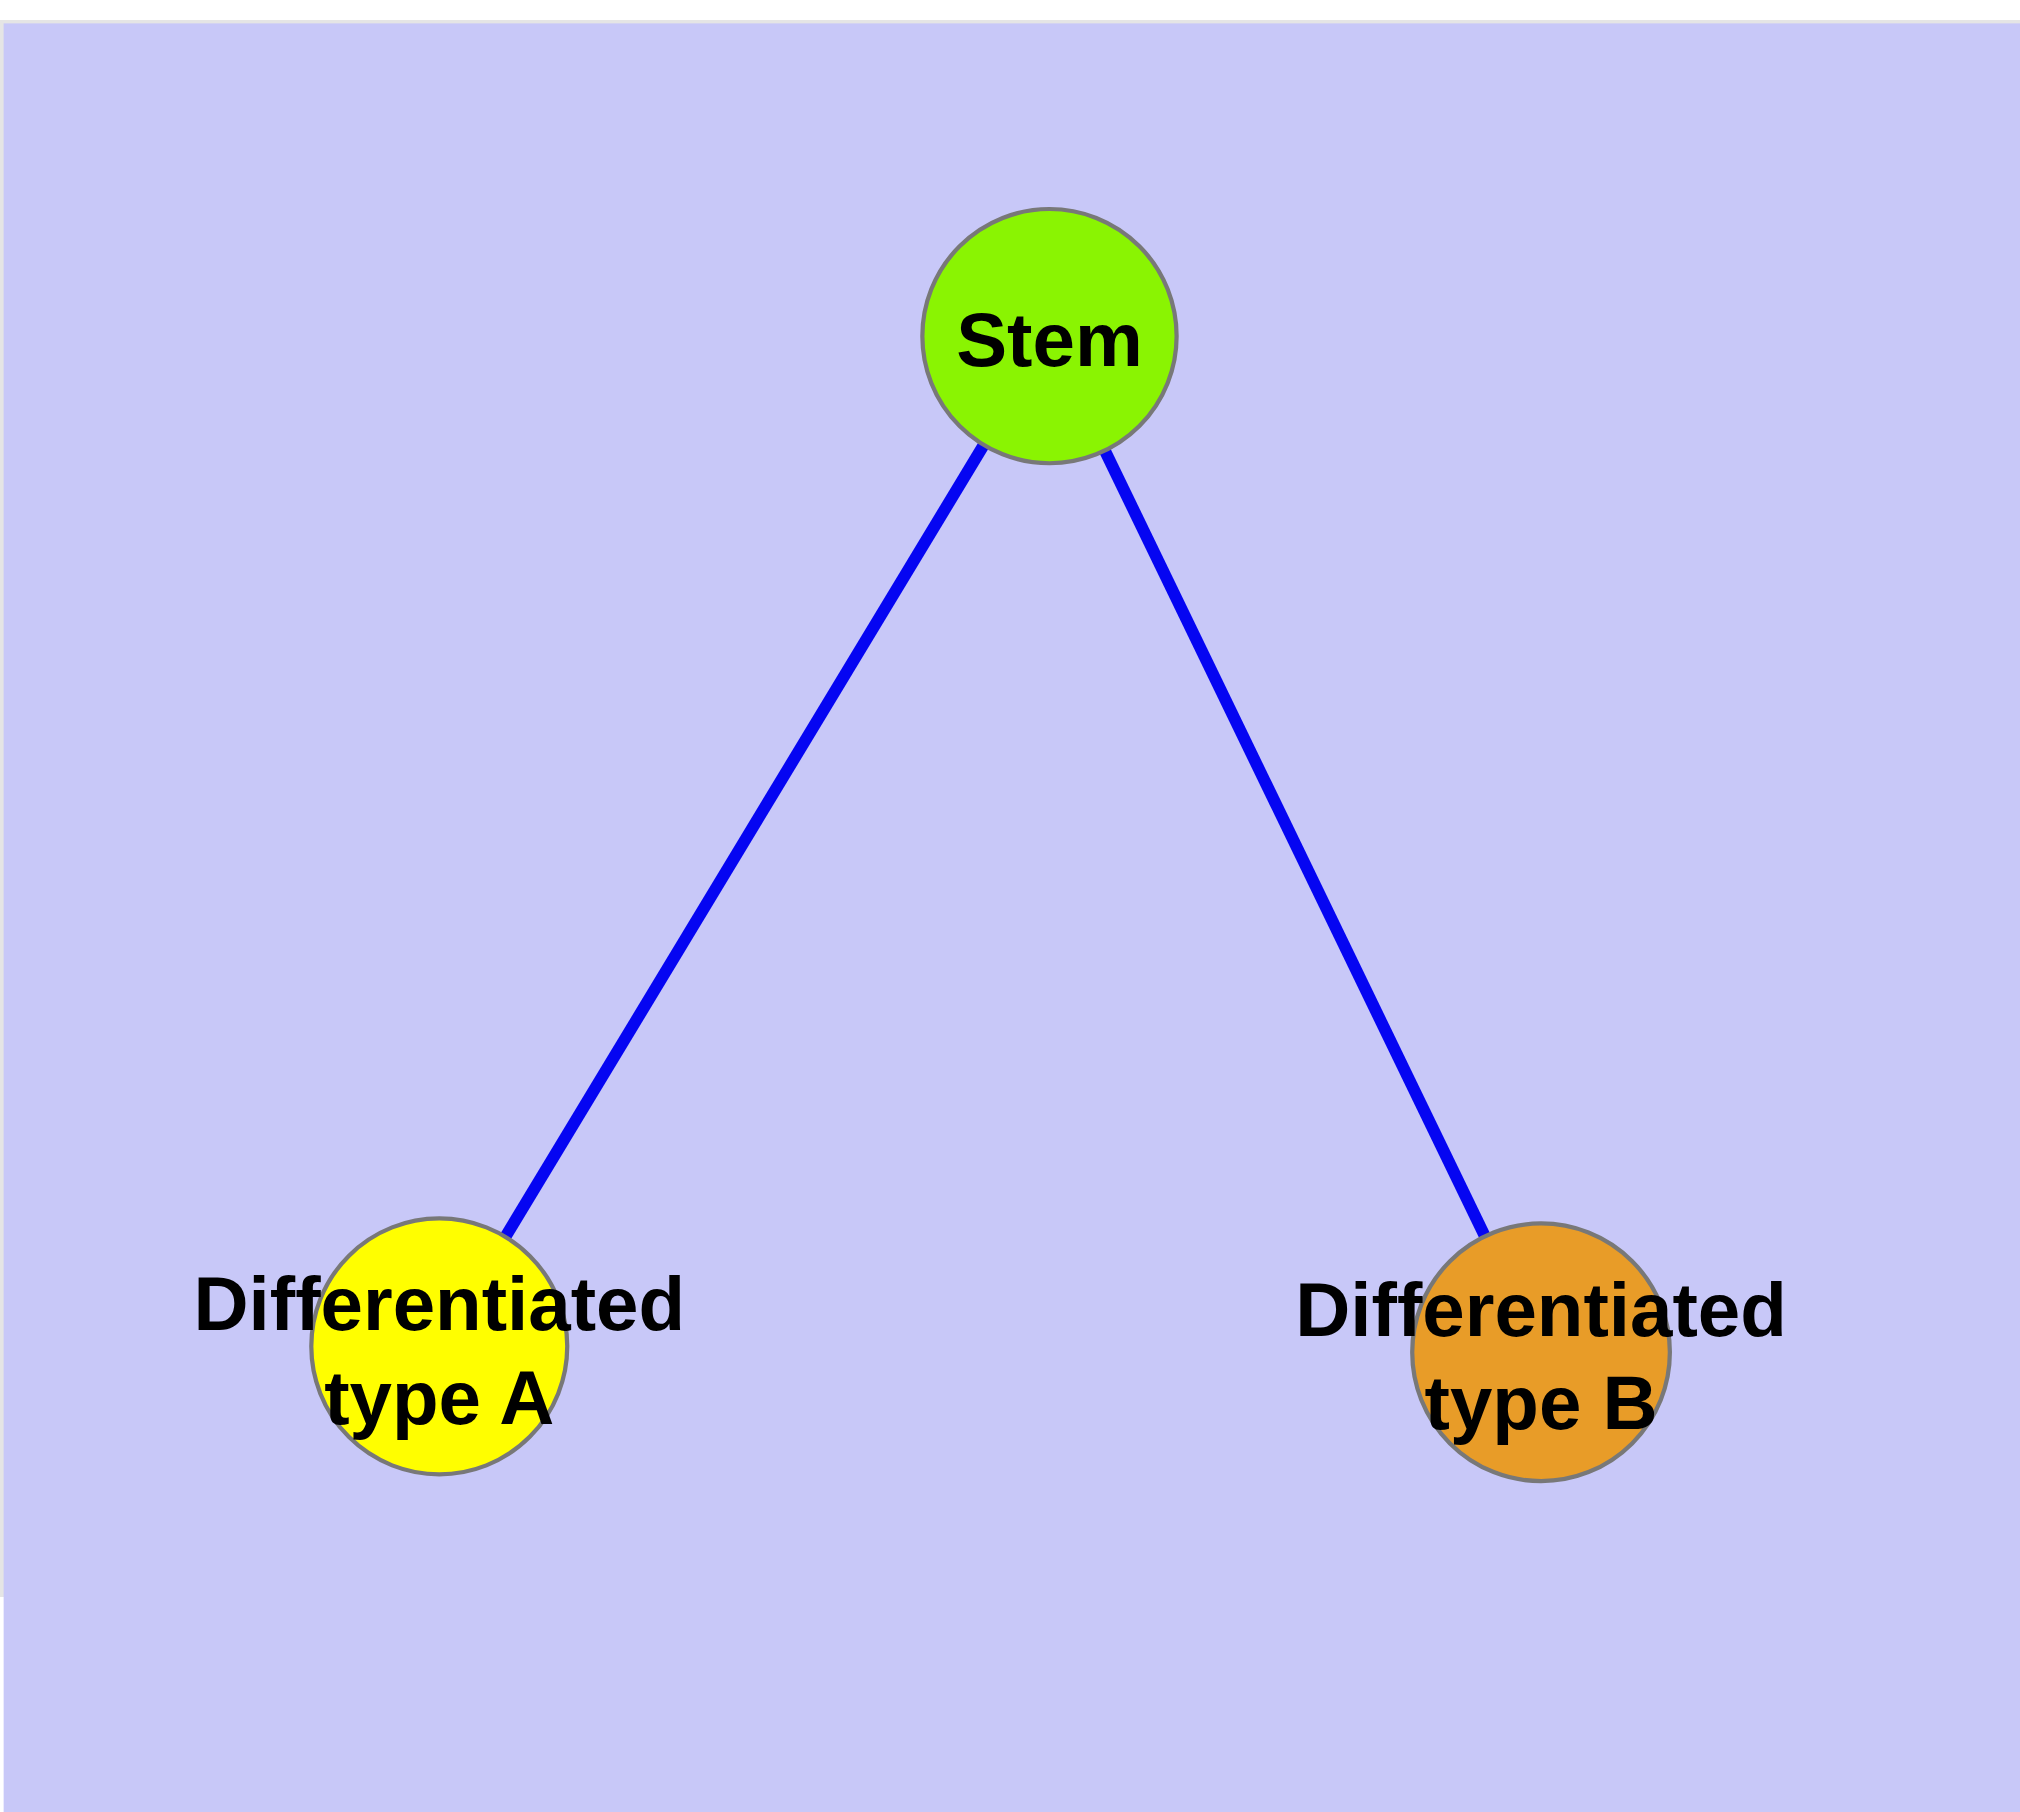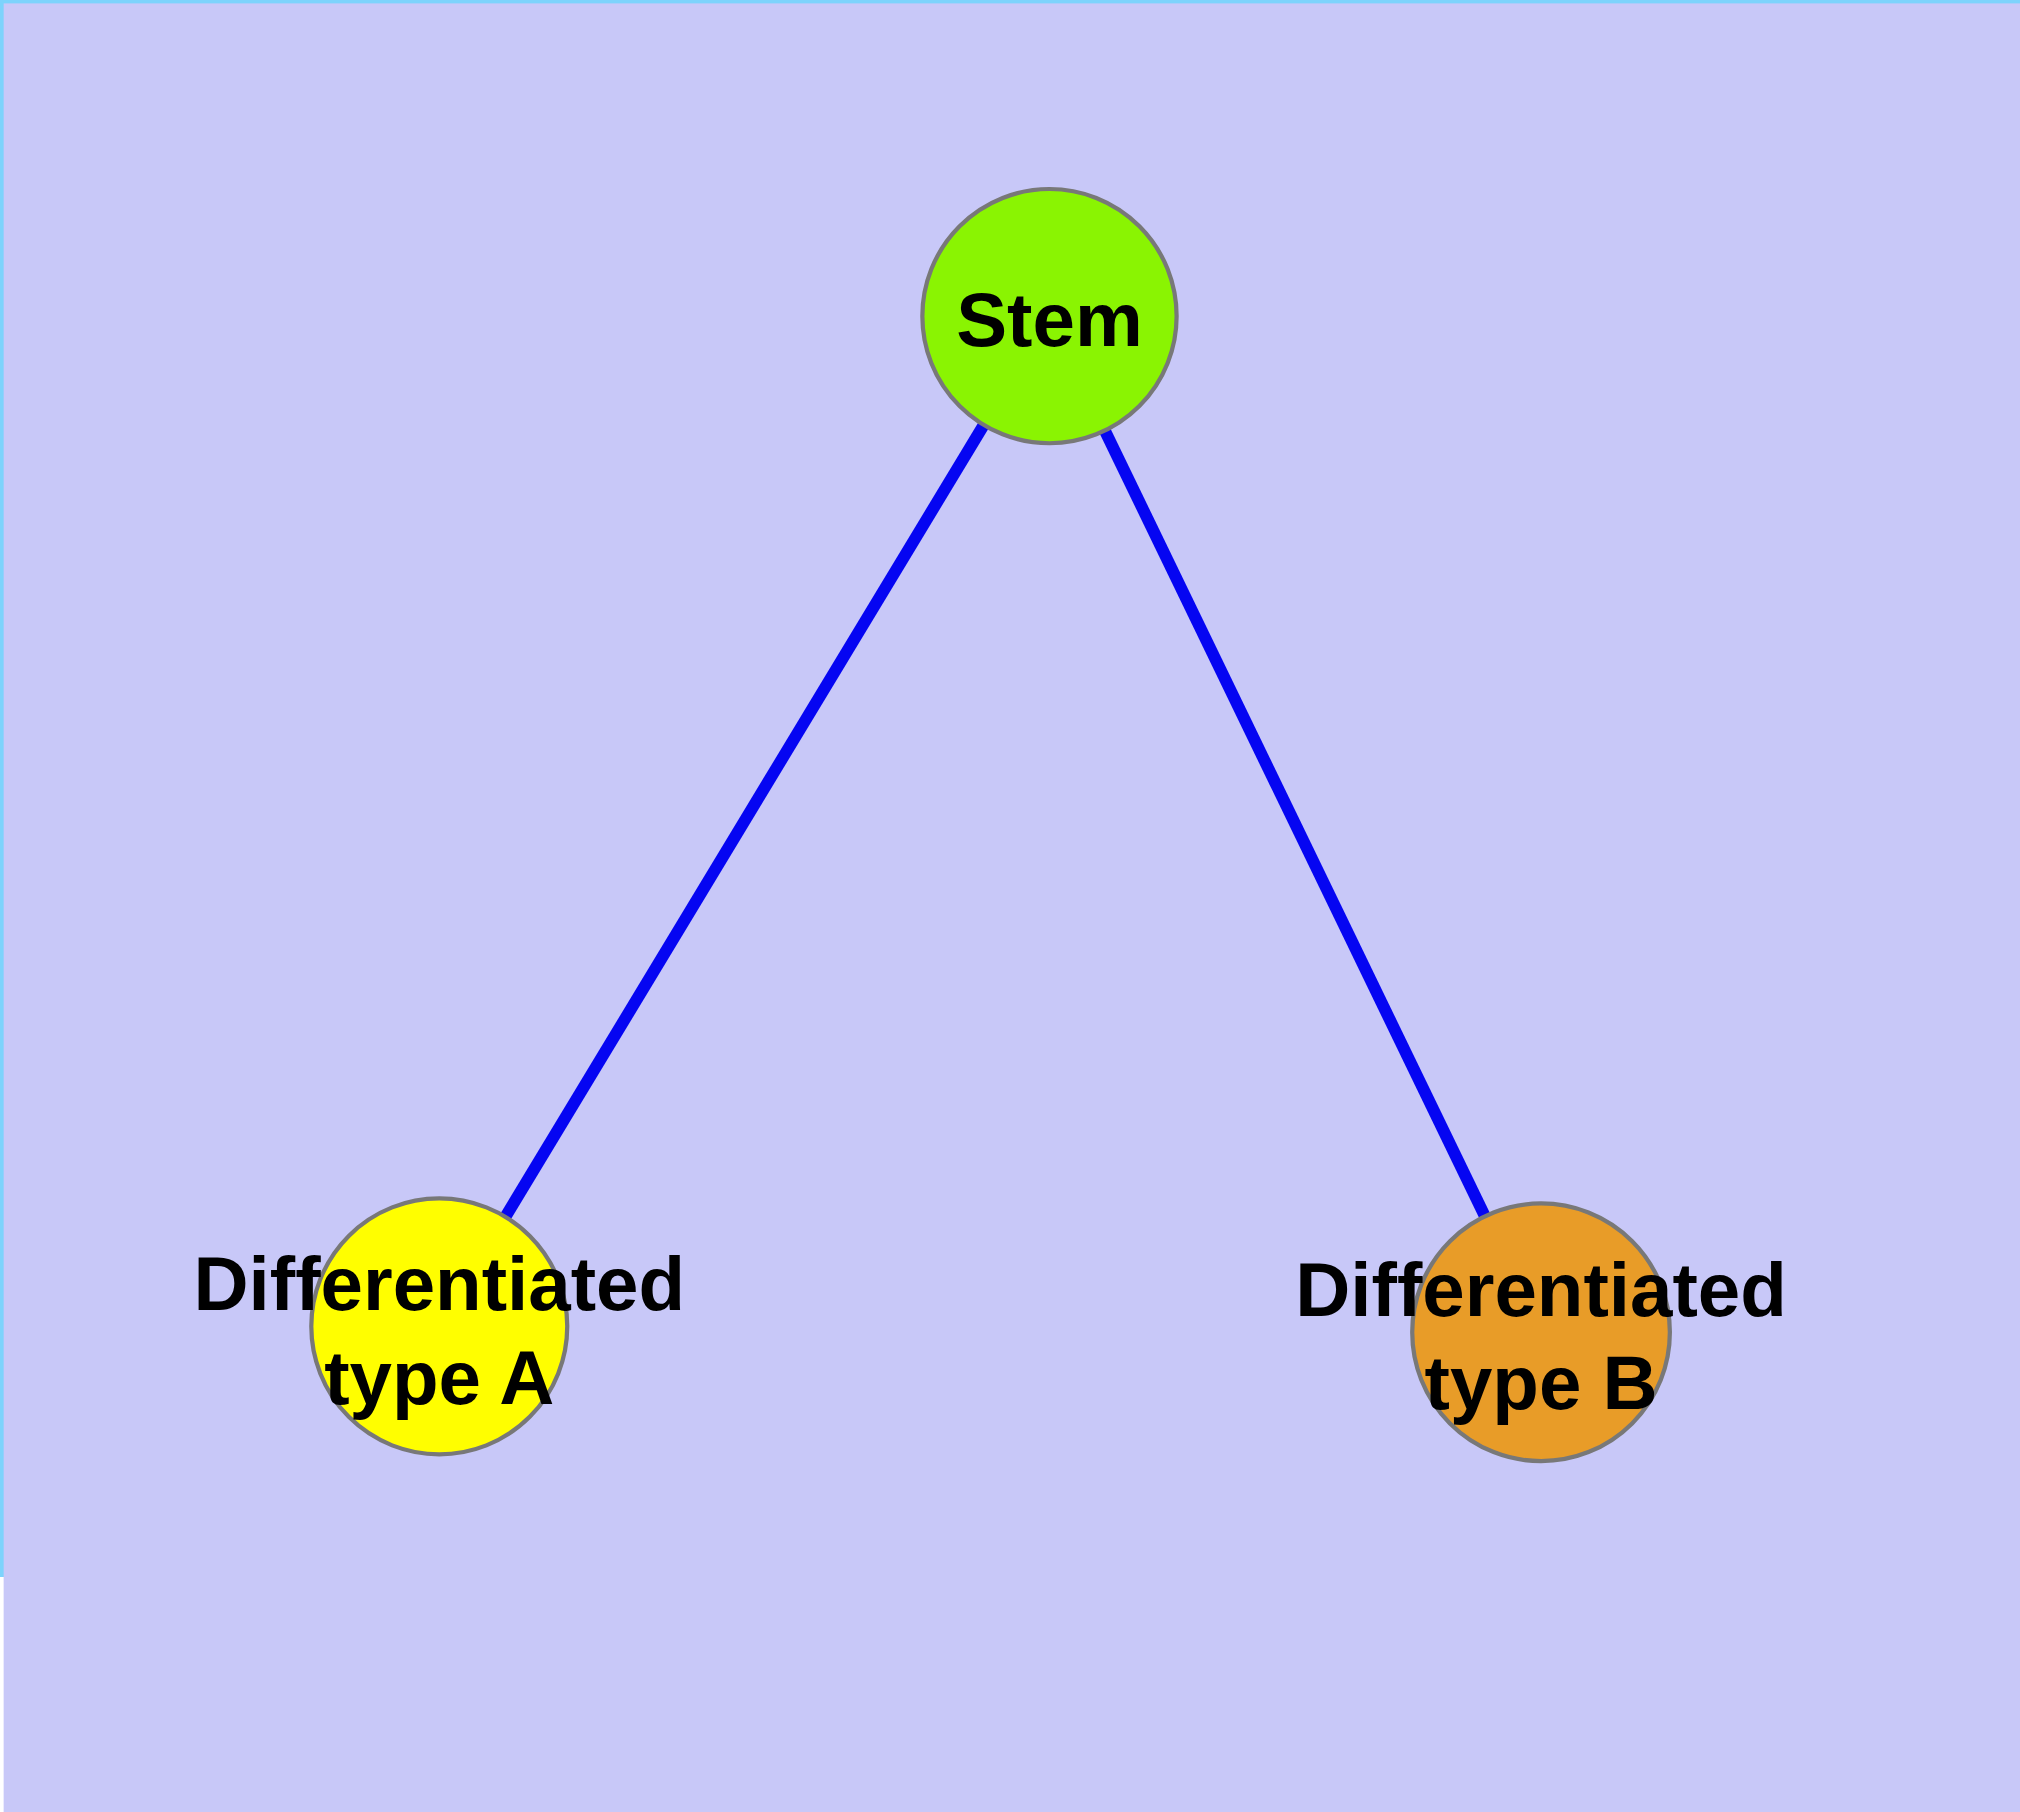--- a/index.html
+++ b/index.html
@@ -7,21 +7,22 @@
     padding: 0;
     background: #ffffff;
     width: 2021px;
     height: 1812px;
     overflow: hidden;
   }
   .stage {
     position: relative;
     width: 2021px;
     height: 1577px;
-    background: #7dd3fc;
+    background: #e5e5e5;
+    margin-top: 20px;
   }
   svg.graph {
     display: block;
     width: 2021px;
     height: 1812px;
   }
   .node-label {
     font-family: "Liberation Sans", sans-serif;
     font-weight: bold;
     font-size: 90px;

